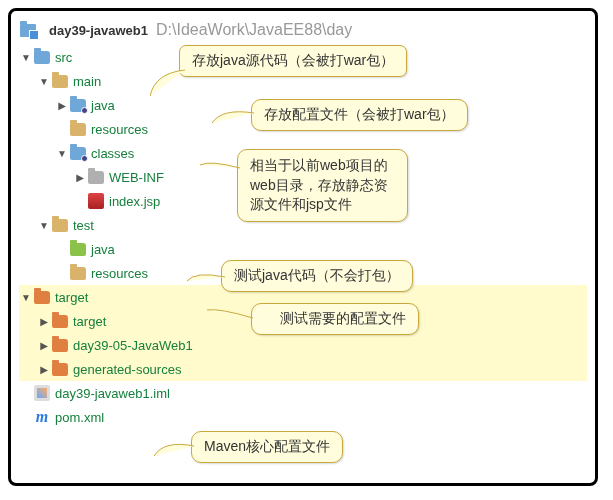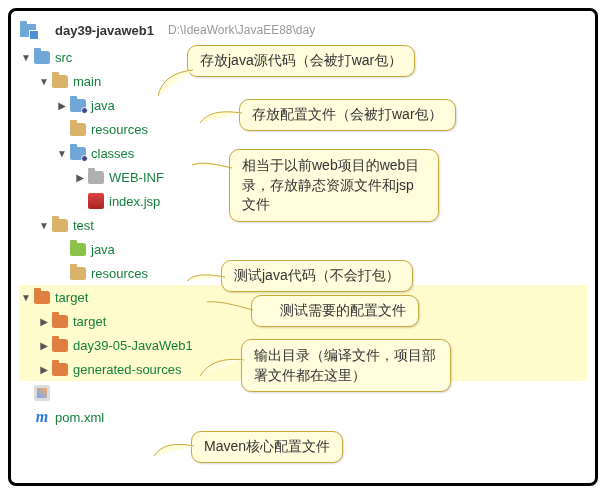--- a/index.html
+++ b/index.html
@@ -1,30 +1,30 @@
 <!DOCTYPE html>
 <html><head>
 <meta charset="utf-8">
 <style>
 * { box-sizing: border-box; margin: 0; padding: 0; }
 body { font-family: Arial, "Microsoft YaHei", sans-serif; font-size: 13px; background: #fff; width: 613px; height: 500px; padding: 8px; position: relative; }
 .frame { border: 3px solid #000; border-radius: 8px; padding: 10px 8px; width: 590px; height: 478px; position: relative; background: #fff; }
-.header { display: flex; align-items: center; gap: 14px; margin-bottom: 6px; }
+.header { display: flex; align-items: center; gap: 8px; margin-bottom: 6px; }
 .header-title { font-weight: bold; color: #333; }
-.header-path { color: #999; font-size: 12px; text-align: right; }
+.header-path { color: #999; font-size: 16px; text-align: right; }
 .tree { position: relative; }
 .row { display: flex; align-items: center; height: 24px; padding: 1px 0; position: relative; }
 .row.sel { background: #fffbcc; }
 .indent { display: inline-block; }
 .caret { width: 14px; display: inline-flex; justify-content: center; color: #555; font-size: 10px; cursor: pointer; }
 .caret.none { visibility: hidden; }
 .icon { width: 18px; height: 18px; display: inline-flex; align-items: center; justify-content: center; margin-right: 4px; }
 .label { color: #15803d; }
 .callout { position: absolute; background: #fffddb; border: 1px solid #c9a93b; border-radius: 10px; padding: 6px 12px; font-size: 14px; color: #333; box-shadow: 1px 1px 2px rgba(0,0,0,0.15); white-space: nowrap; }
-.callout.wide { white-space: normal; width: 210px; line-height: 1.4; }
+.callout.wide { white-space: normal; width: 171px; line-height: 1.4; margin-left: 8px; }
 .tail { position: absolute; }
 
 
 .fld { width:16px; height:13px; border-radius: 1px 3px 2px 2px; position:relative; }
 .fld::before { content:""; position:absolute; top:-3px; left:0; width:7px; height:3px; background:inherit; border-radius:1px 1px 0 0; }
 .fld-blue { background:#6fa8d8; }
 .fld-tan { background:#d9b36a; }
 .fld-green { background:#8bc34a; }
 .fld-gray { background:#b0b0b0; }
 .dot-blue { position:absolute; right:-2px; bottom:-2px; width:7px; height:7px; background:#448; border-radius:50%; border:1px solid #fff; }
@@ -180,73 +180,68 @@
         </span>
       <span class="label">generated-sources</span>
     </div>
 
     <div class="row">
       <span class="indent" style="width:0px"></span>
       <span class="caret none">▶</span>
       <span class="icon">
           <span class="file-iml"></span>
         </span>
+      <span class="label">day39-javaweb1.iml</span>
     </div>
 
     <div class="row">
       <span class="indent" style="width:0px"></span>
       <span class="caret none">▶</span>
       <span class="icon">
           <span class="file-pom">m</span>
         </span>
       <span class="label">pom.xml</span>
     </div>
   </div>
 
-  <div class="callout" style="top:34px; left:176px;">
+  <div class="callout" style="top:34px; left:168px;border-radius:7px;">
     <span>存放java源代码（会被打war包）</span>
     <svg class="tail" style="left:-30px; top:22px;" width="40" height="30">
         <path d="M35 2 Q5 5 0 28" fill="#fffddb" stroke="#c9a93b"></path>
       </svg>
   </div>
 
-  <div class="callout" style="top:88px; left:228px;">
+  <div class="callout" style="top:88px; left:240px;">
     <span>存放配置文件（会被打war包）</span>
     <svg class="tail" style="left:-40px; top:8px;" width="45" height="20">
         <path d="M42 5 Q10 0 0 15" fill="#fffddb" stroke="#c9a93b"></path>
       </svg>
   </div>
 
   <div class="callout wide" style="top:138px; left:218px;">
     <span>相当于以前web项目的web目录，存放静态资源文件和jsp文件</span>
     <svg class="tail" style="left:-38px; top:10px;" width="42" height="22">
         <path d="M40 8 Q10 0 0 5" fill="#fffddb" stroke="#c9a93b"></path>
       </svg>
   </div>
 
   <div class="callout" style="top:230px; left:210px;margin-top:19px;">
     <span>测试java代码（不会打包）</span>
     <svg class="tail" style="left:-35px; top:8px;" width="40" height="20">
         <path d="M38 8 Q8 2 0 12" fill="#fffddb" stroke="#c9a93b"></path>
       </svg>
   </div>
 
-  <div class="callout" style="top:284px; left:240px;padding-left:28px;">
+  <div class="callout" style="top:292px; left:240px;padding-left:28px;">
     <span>测试需要的配置文件</span>
     <svg class="tail" style="left:-45px; top:4px;" width="48" height="20">
         <path d="M46 10 Q12 0 0 2" fill="#fffddb" stroke="#c9a93b"></path>
       </svg>
   </div>
 
-  <div class="callout wide" style="top:328px; left:230px;">
-    <span>输出目录（编译文件，项目部署文件都在这里）</span>
-    <svg class="tail" style="left:-42px; top:14px;" width="46" height="26">
-        <path d="M44 6 Q12 2 0 22" fill="#fffddb" stroke="#c9a93b"></path>
-      </svg>
-  </div>
 
   <div class="callout" style="top:420px; left:180px;">
     <span>Maven核心配置文件</span>
     <svg class="tail" style="left:-38px; top:6px;" width="42" height="22">
         <path d="M40 8 Q10 2 0 18" fill="#fffddb" stroke="#c9a93b"></path>
       </svg>
   </div>
 
 </div>
 

